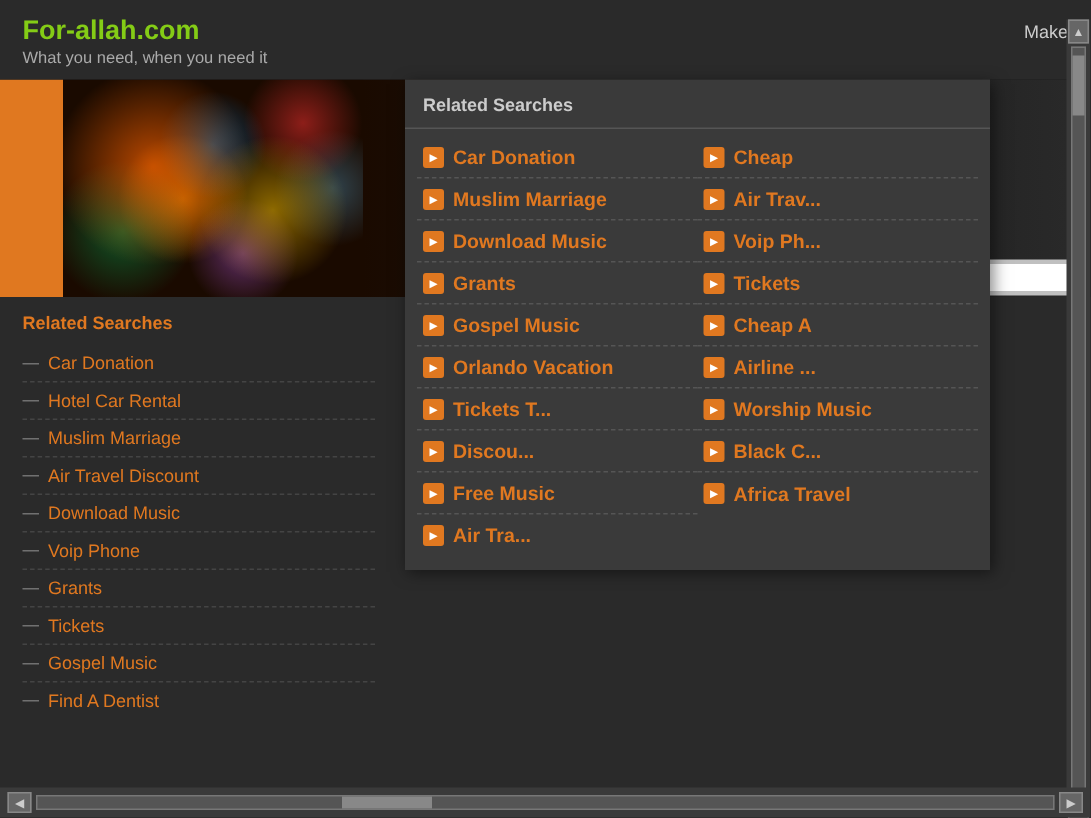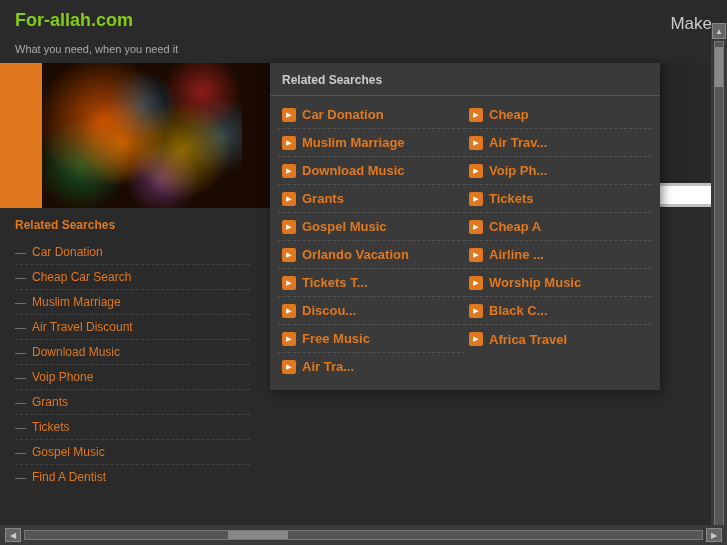--- a/index.html
+++ b/index.html
@@ -22,25 +22,25 @@
     }
     #header .logo-area {}
     #header .site-title {
       color: #84cc16;
       font-size: 18px;
       font-weight: bold;
     }
     #header .site-tagline {
       color: #aaaaaa;
       font-size: 11px;
-      margin-top: 12px;
+      margin-top: 2px;
     }
     #header .make-link {
       color: #cccccc;
-      font-size: 17px;
+      font-size: 12px;
       margin-top: 4px;
     }
 
     
     #hero {
       width: 100%;
       height: 145px;
       position: relative;
       background-color: #1a1a1a;
       overflow: hidden;
@@ -302,21 +302,21 @@
 
   <div id="sidebar">
     <div class="sidebar-title">Related Searches</div>
 
     <div class="sidebar-item">
       <span class="sidebar-arrow">—</span>
       <a class="sidebar-link">Car Donation</a>
     </div>
     <div class="sidebar-item">
       <span class="sidebar-arrow">—</span>
-      <a class="sidebar-link">Cheap Car Search</a>
+      <a class="sidebar-link">Hotel Car Rental</a>
     </div>
     <div class="sidebar-item">
       <span class="sidebar-arrow">—</span>
       <a class="sidebar-link">Muslim Marriage</a>
     </div>
     <div class="sidebar-item">
       <span class="sidebar-arrow">—</span>
       <a class="sidebar-link">Air Travel Discount</a>
     </div>
     <div class="sidebar-item">

